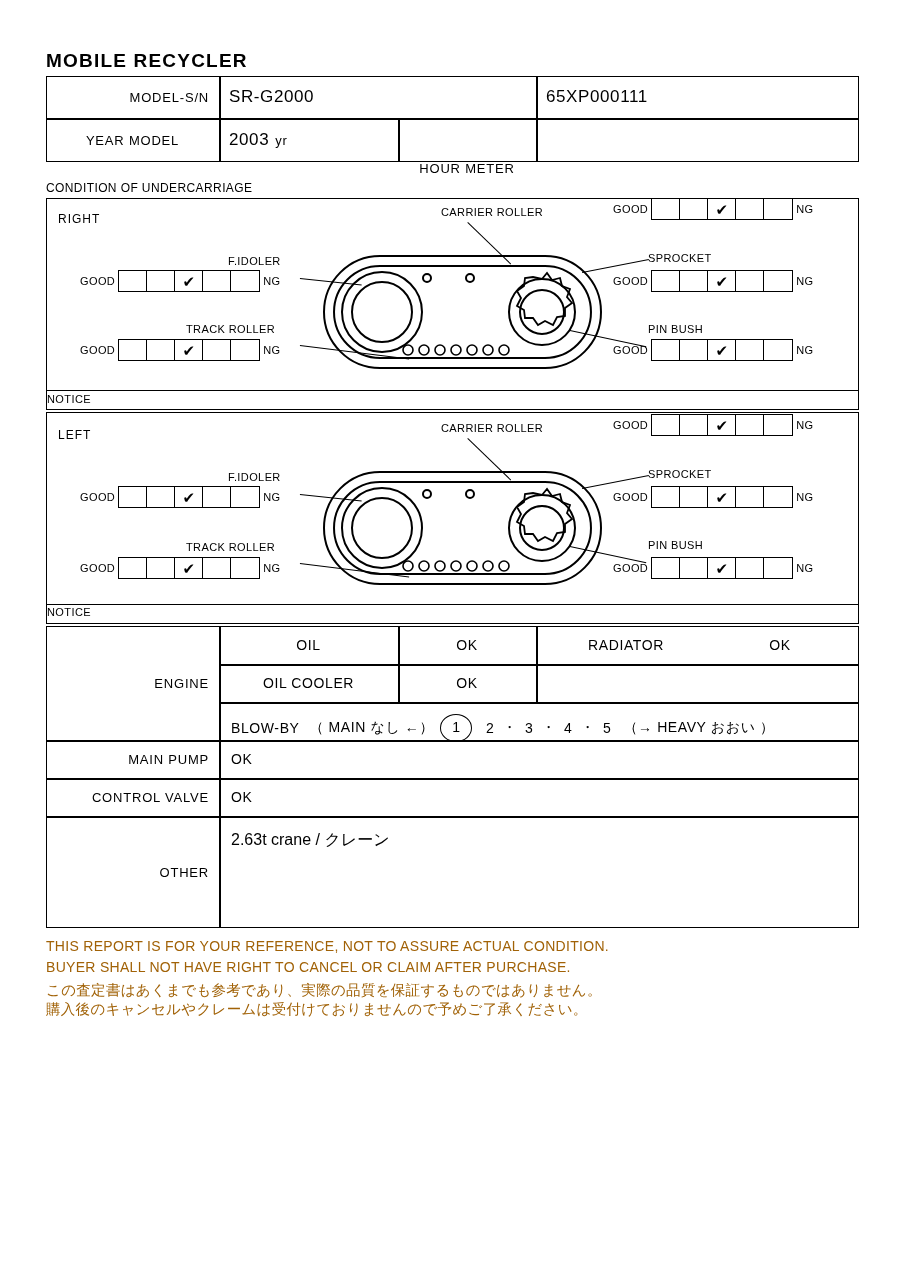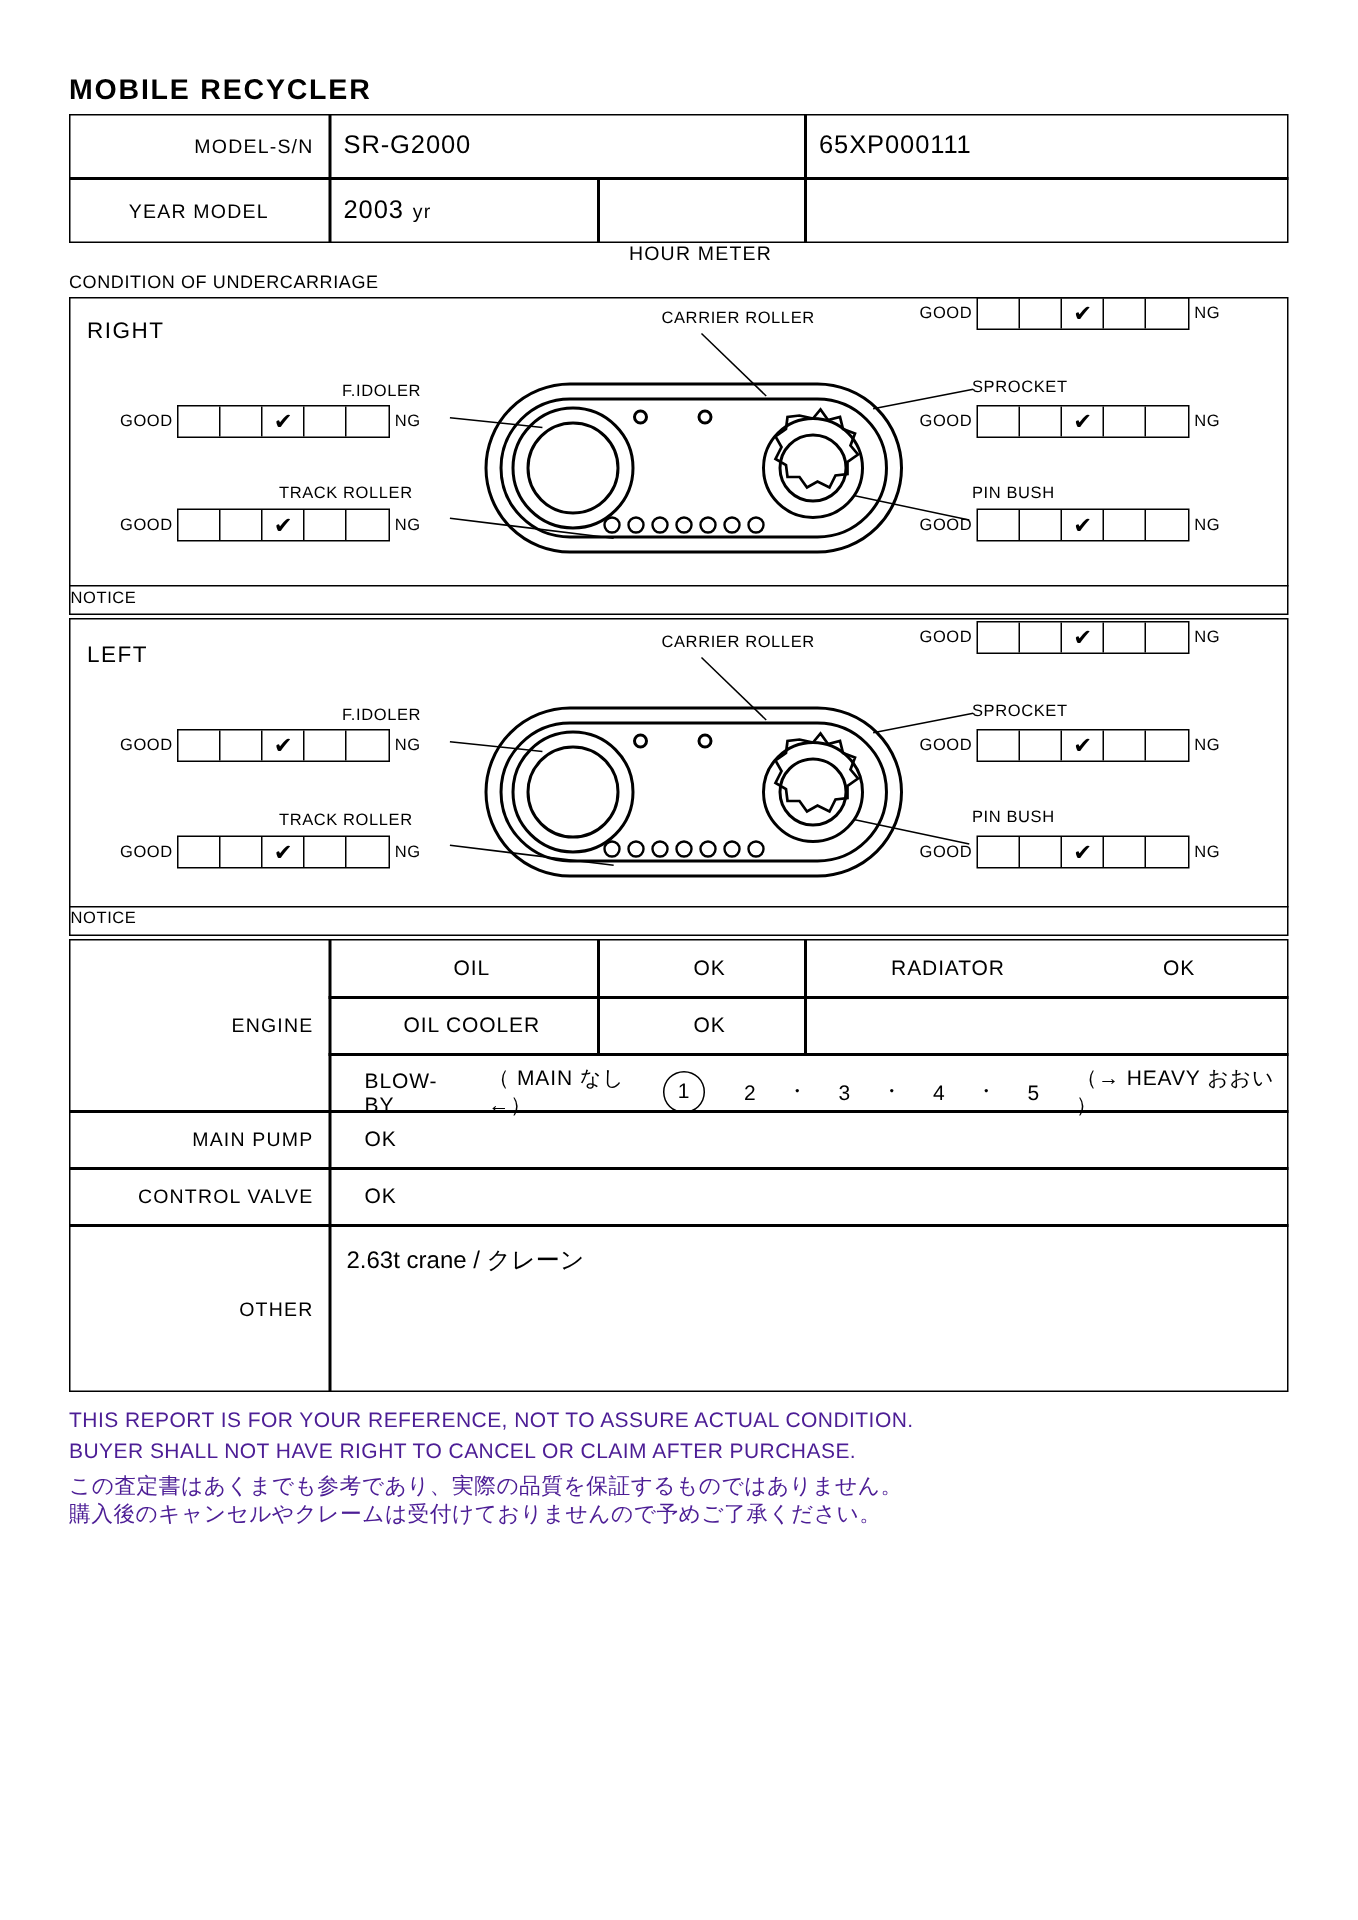--- a/index.html
+++ b/index.html
@@ -58,21 +58,21 @@
     background: #000;
   }
   .lineH.thin { height: 1px; }
 
   .big { font-size: 17px; letter-spacing: 0.6px; }
   .lbl { font-size: 13px; letter-spacing: 0.8px; }
 
   
   .secLabel {
     position: absolute;
-    font-size: 15px;
+    font-size: 12px;
     letter-spacing: 1px;
   }
   .noticeLbl {
     position: absolute;
     font-size: 11px;
     letter-spacing: 0.4px;
   }
 
   
   .rateRow {
@@ -116,39 +116,39 @@
 
   
   .leader {
     position: absolute;
     background: #000;
     height: 1px;
     transform-origin: 0 0;
   }
 
   
-  .engTxt { font-size: 14px; letter-spacing: 0.6px; padding-left: 12px; }
+  .engTxt { font-size: 14px; letter-spacing: 0.6px; }
 
   .circleNum {
     display: inline-block;
     width: 30px;
     height: 26px;
     border: 1.6px solid #000;
     border-radius: 50%;
     text-align: center;
     line-height: 25px;
     font-size: 14px;
     margin: 0 2px;
   }
 
   
   .warn {
     position: absolute;
     left: 46px;
-    color: #4c1d95;
+    color: #a16207;
     font-size: 14px;
     letter-spacing: 0.3px;
     white-space: nowrap;
   }
   .warn.jp { font-size: 14.5px; }
 
   svg { display: block; }
 </style>
 </head>
 <body>

